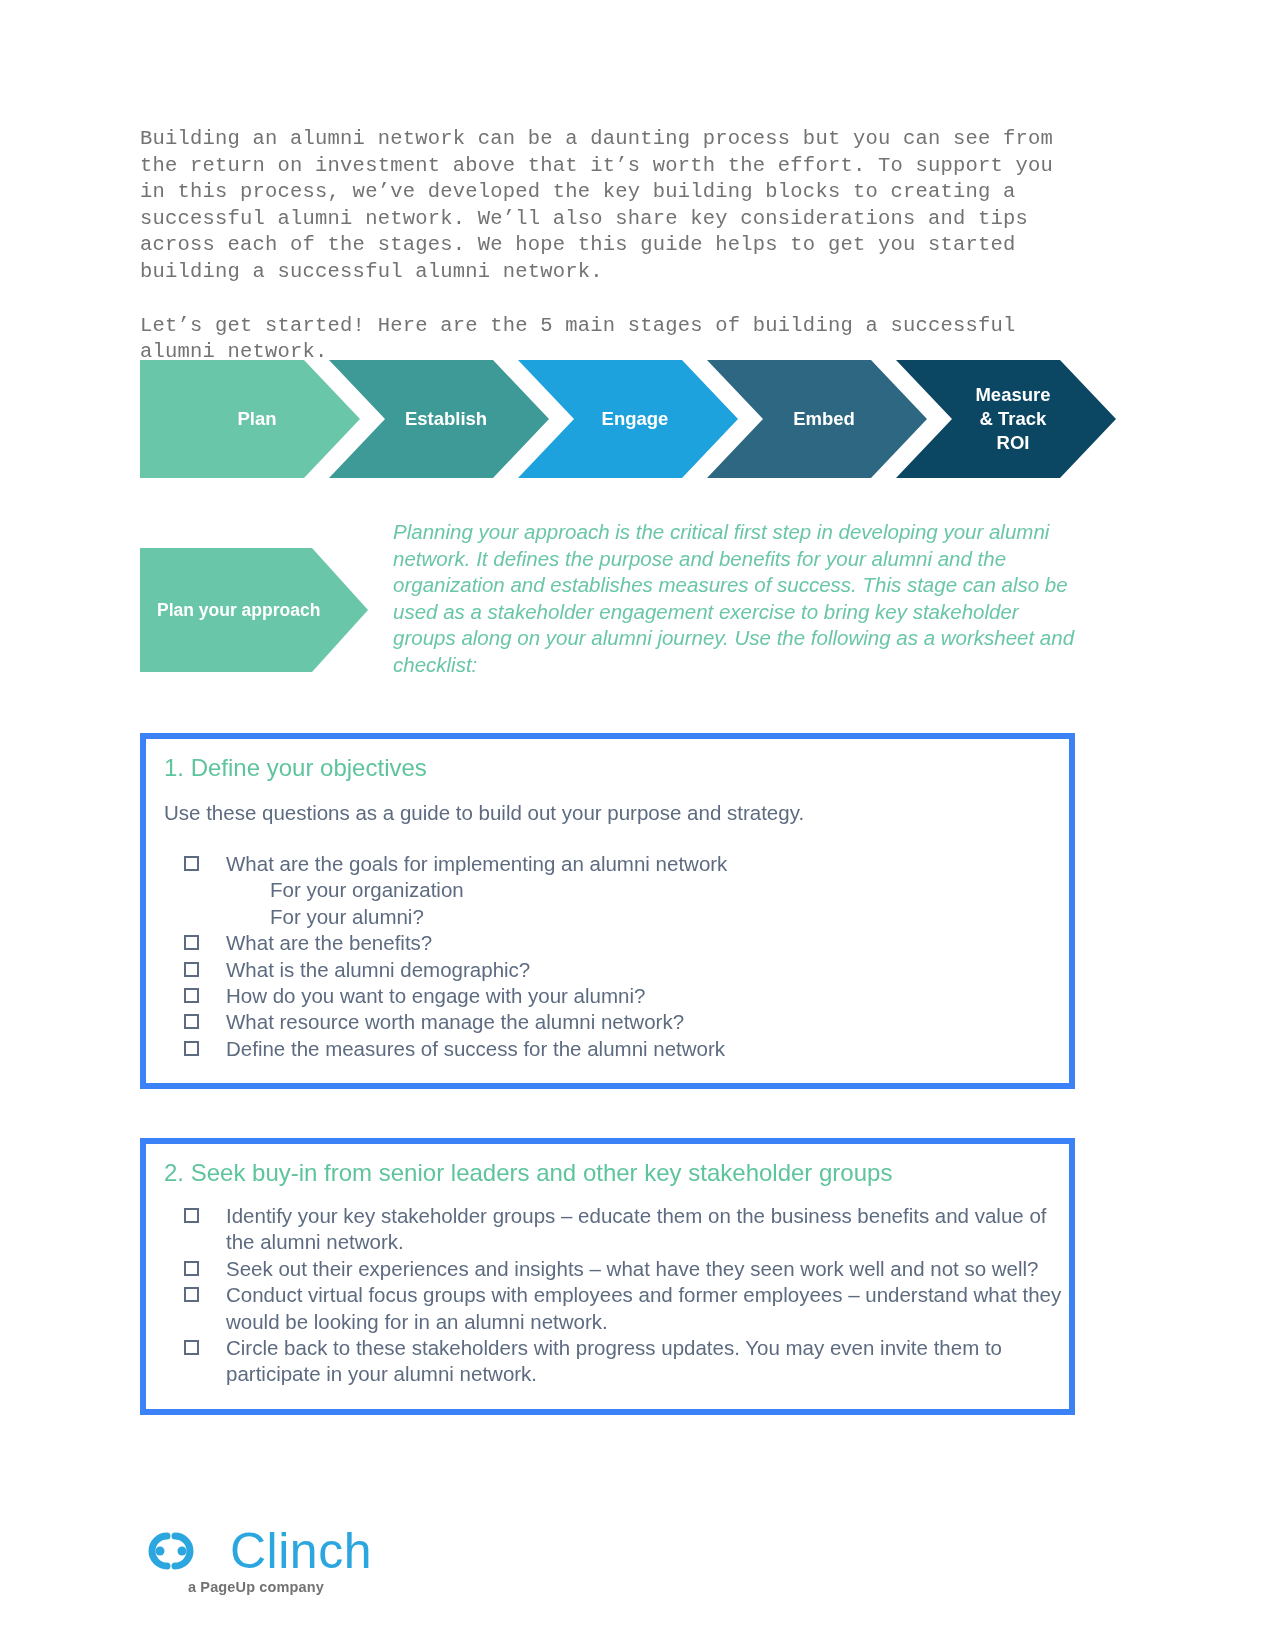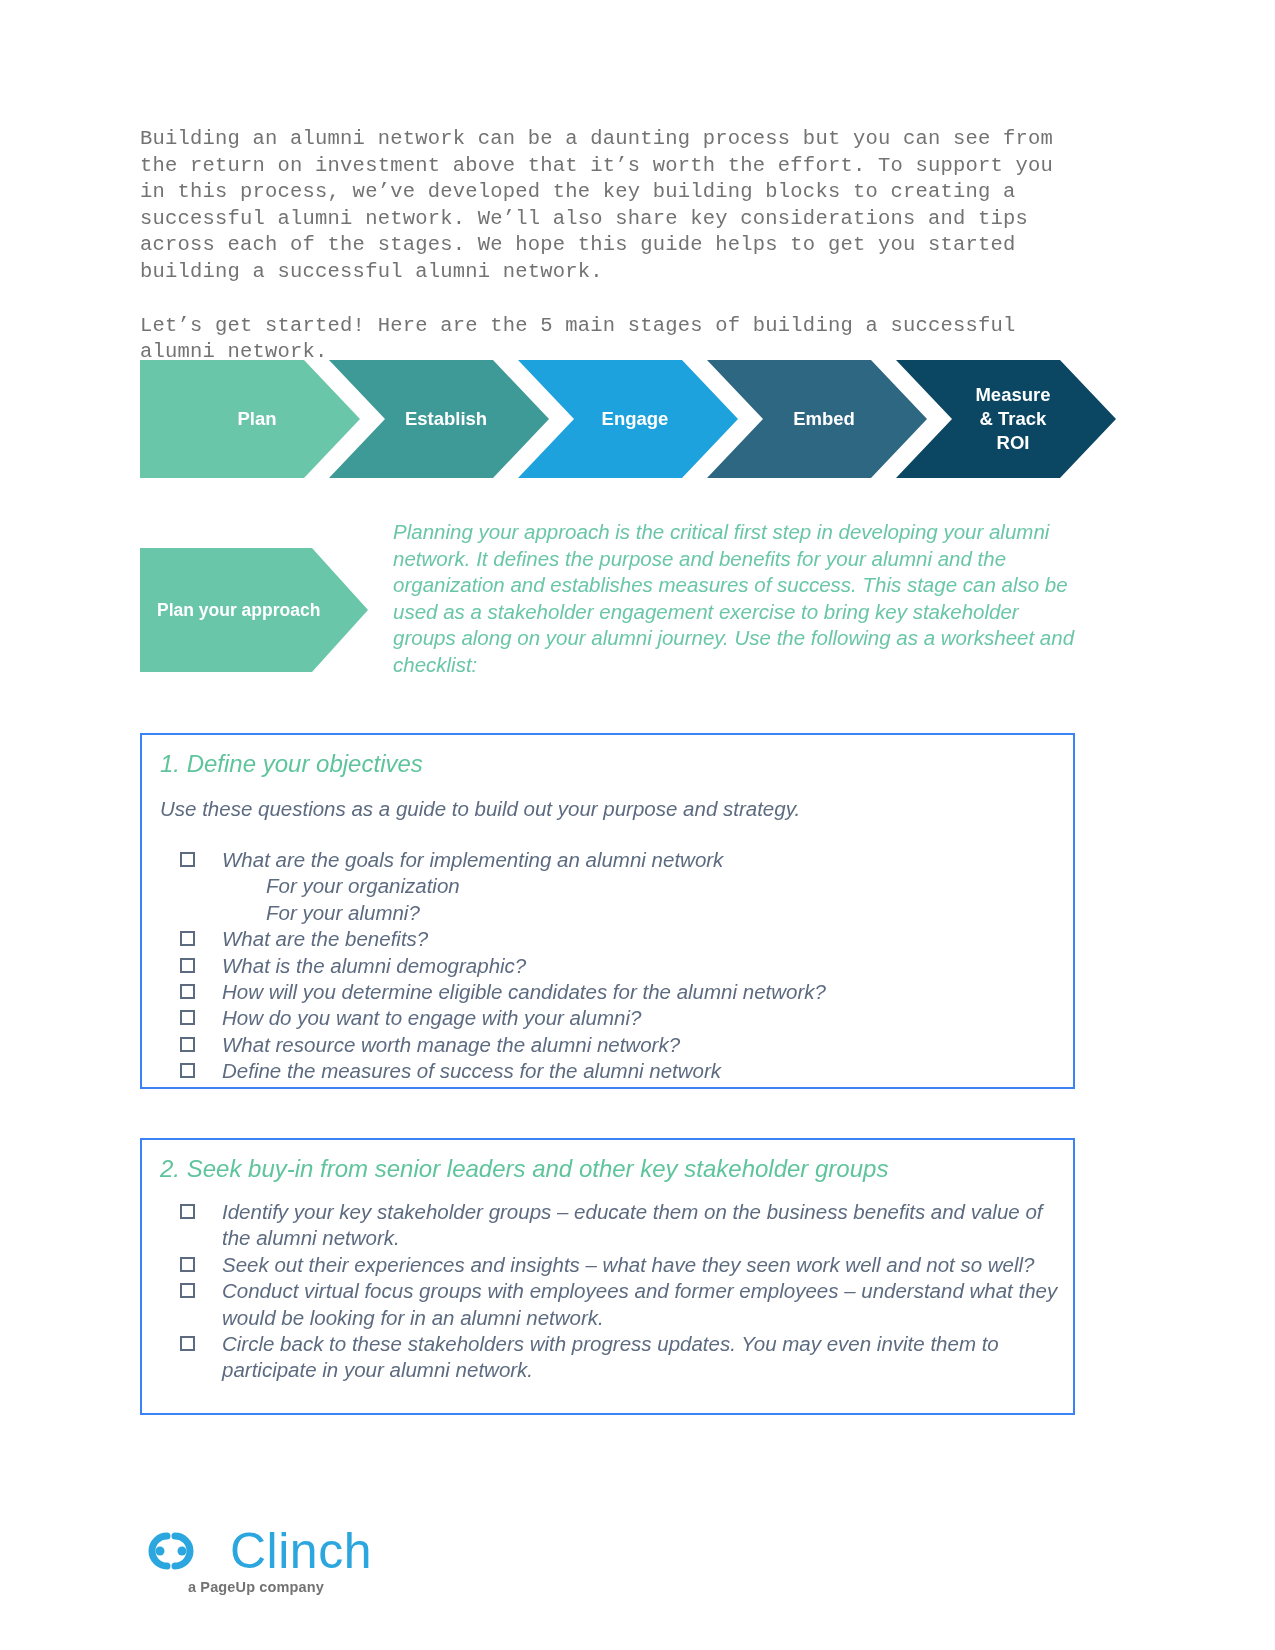--- a/index.html
+++ b/index.html
@@ -104,24 +104,23 @@
     font-size: 20.5px;
     line-height: 26.5px;
     color: #6ac6a8;
   }
 
   
   .section {
     position: absolute;
     left: 140px;
     width: 935px;
-    border: 2px solid #3b82f6;
+    border: 6px solid #3b82f6;
     box-sizing: border-box;
     background: #ffffff;
-    font-style: italic;
   }
   #section-1 { top: 733px; height: 356px; }
   #section-2 { top: 1138px; height: 277px; }
 
   .section-title {
     margin: 0;
     font-weight: normal;
     color: #5ec49c;
     font-size: 24px;
     line-height: 30px;
@@ -261,24 +260,20 @@
           <li>For your alumni?</li>
         </ul>
       </li>
       <li>
         <span class="cb"></span>
         <span>What are the benefits?</span>
       </li>
       <li>
         <span class="cb"></span>
         <span>What is the alumni demographic?</span>
-      </li>
-      <li>
-        <span class="cb"></span>
-        <span>How will you determine eligible candidates for the alumni network?</span>
       </li>
       <li>
         <span class="cb"></span>
         <span>How do you want to engage with your alumni?</span>
       </li>
       <li>
         <span class="cb"></span>
         <span>What resource worth manage the alumni network?</span>
       </li>
       <li>

